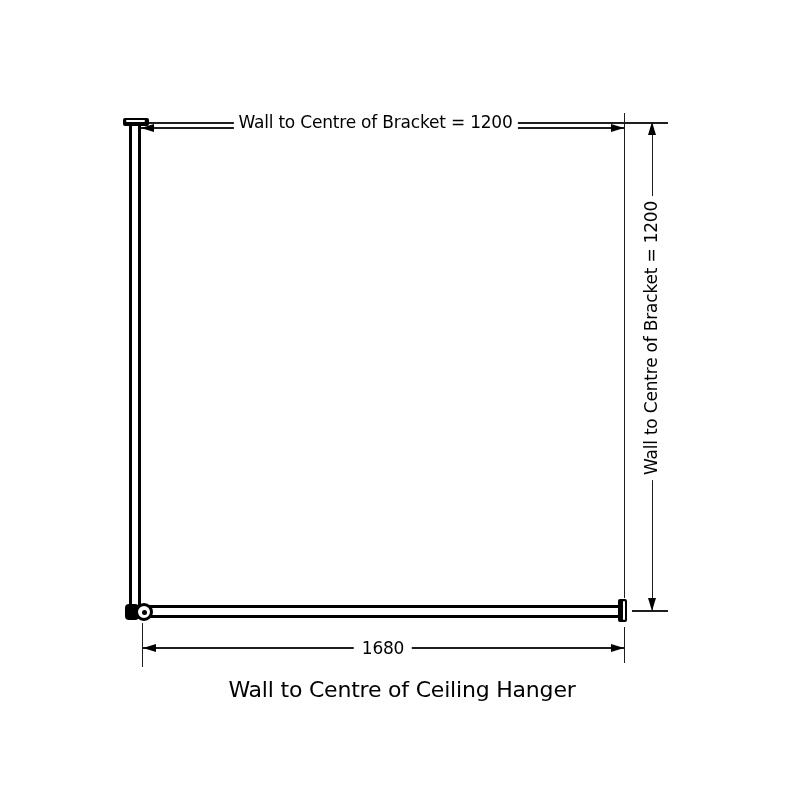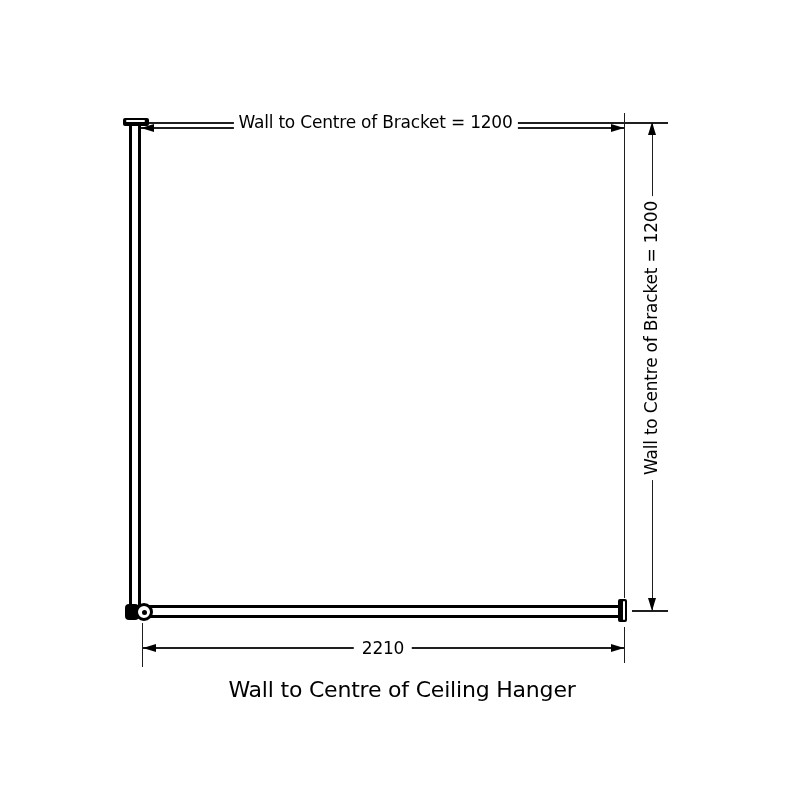--- a/index.html
+++ b/index.html
@@ -163,20 +163,20 @@
 
   <div class="label-anchor" style="left:375.5px; top:122.5px;">
     <span class="dim-label">Wall to Centre of Bracket = 1200</span>
   </div>
 
   <div class="label-anchor" style="left:652px; top:338px;">
     <span class="dim-label rot">Wall to Centre of Bracket = 1200</span>
   </div>
 
   <div class="label-anchor" style="left:383px; top:648.5px;">
-    <span class="dim-label" style="padding:0 8px;">2210</span>
+    <span class="dim-label" style="padding:0 8px;">1680</span>
   </div>
 
   <div class="label-anchor" style="left:402px; top:689px;">
     <span class="caption">Wall to Centre of Ceiling Hanger</span>
   </div>
 
 </div>
 
 </body></html>

